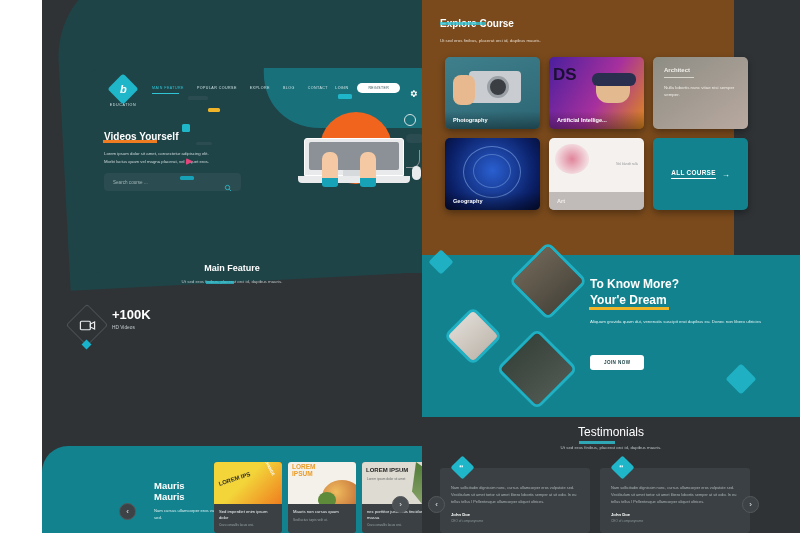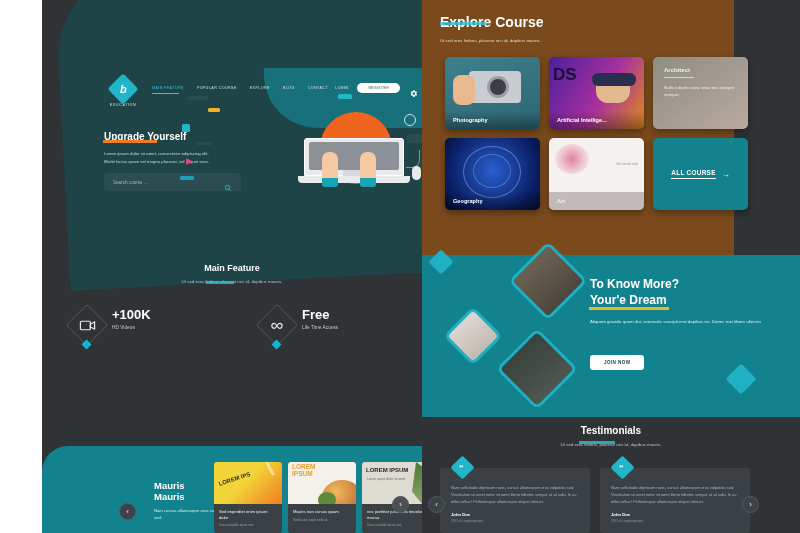--- a/index.html
+++ b/index.html
@@ -114,21 +114,21 @@
     background:#3c4245; color:#e8eaec; display:flex; align-items:center;
     justify-content:center; font-size:8px; border:1px solid #55595c;
   }
   .arrow-btn.left { left:77px; top:503px; }
   .arrow-btn.right { left:392px; top:496px; background:#4a5053; }
 
   
   .right-panel { position:absolute; left:422px; top:0; width:378px; height:533px; background:#2f3336; overflow:hidden; }
   .explore-bg { position:absolute; left:0; top:0; width:312px; height:255px; background:#7a4a1c; }
   .explore-head { position:absolute; left:18px; top:13px; }
-  .eh-title { font-size:14px; font-weight:700; color:#fff; position:relative; display:inline-block; }
+  .eh-title { font-size:10px; font-weight:700; color:#fff; position:relative; display:inline-block; }
   .eh-hl { position:absolute; left:18px; top:22px; width:46px; height:3px; background:#2fc4d6; opacity:.8; }
   .eh-sub { font-size:4.4px; color:#e3d5c6; margin-top:7px; }
 
   .ex-grid { position:absolute; left:23px; top:57px; display:flex; flex-wrap:wrap; gap:9px; width:330px; }
   .ex-card { width:95px; height:72px; border-radius:5px; position:relative; overflow:hidden; box-shadow:0 3px 7px rgba(0,0,0,.35); }
   .ex-cap {
     position:absolute; left:0; bottom:0; width:100%; padding:6px 8px;
     font-size:5.6px; font-weight:600; color:#fff;
     background:linear-gradient(transparent,rgba(0,0,0,.35));
   }
@@ -152,21 +152,21 @@
   .dia-photo { position:absolute; border:3px solid #1fb0c4; border-radius:7px; overflow:hidden; transform:rotate(45deg); }
   .dia-photo > div { width:100%; height:100%; transform:rotate(-45deg) scale(1.45); }
   .dp1 { left:98px; top:253px; width:56px; height:56px; }
   .dp2 { left:30px; top:315px; width:42px; height:42px; }
   .dp3 { left:86px; top:340px; width:58px; height:58px; }
   .solid-dia { position:absolute; background:#1fb0c4; transform:rotate(45deg); border-radius:3px; }
   .sd1 { left:10px; top:253px; width:18px; height:18px; }
   .sd2 { left:308px; top:368px; width:22px; height:22px; }
 
   .test-head { position:absolute; left:0; top:425px; width:378px; text-align:center; }
-  .th-title { font-size:10px; font-weight:700; color:#fff; }
+  .th-title { font-size:12px; font-weight:400; color:#fff; }
   .th-hl { position:absolute; left:157px; top:441px; width:36px; height:3px; background:#2fc4d6; opacity:.8; }
   .th-sub { font-size:4.4px; color:#b9c2c4; margin-top:6px; }
   .tcards { position:absolute; left:18px; top:468px; display:flex; gap:10px; }
   .tcard { width:150px; height:65px; background:#3a4043; border-radius:3px; padding:16px 11px 0; position:relative; }
   .quote-dia {
     position:absolute; left:14px; top:-9px; width:17px; height:17px;
     background:#1fb6c9; transform:rotate(45deg); border-radius:2px;
     display:flex; align-items:center; justify-content:center;
   }
   .quote-dia span { transform:rotate(-45deg); color:#fff; font-size:9px; font-weight:700; line-height:0; margin-top:3px; }
@@ -209,21 +209,21 @@
       <div class="nav-right">
         <span class="login-link">LOGIN</span>
         <span class="register-btn">REGISTER</span>
         <span class="gear">
           <svg viewBox="0 0 24 24" fill="#fff" width="9" height="9">
               <path d="M19.4 13a7.8 7.8 0 000-2l2-1.6-2-3.4-2.4 1a7.6 7.6 0 00-1.7-1L15 3H11l-.3 2.9a7.6 7.6 0 00-1.7 1l-2.4-1-2 3.4L6.6 11a7.8 7.8 0 000 2l-2 1.6 2 3.4 2.4-1c.5.4 1.1.8 1.7 1L11 21h4l.3-2.9c.6-.2 1.2-.6 1.7-1l2.4 1 2-3.4zM13 15.5a3.5 3.5 0 110-7 3.5 3.5 0 010 7z"></path>
             </svg>
         </span>
       </div>
 
-      <div class="hero-title">Upgrade Yourself</div>
+      <div class="hero-title">Videos Yourself</div>
       <div class="hero-title-hl"></div>
       <div class="hero-sub">
         <div>Lorem ipsum dolor sit amet, consectetur adipiscing elit.</div>
         <div>Morbi luctus quam vel magna placerat, vel aliquet eros.</div>
       </div>
 
       <div class="search-box">
         <span class="search-ph">Search course ...</span>
         <span class="search-ico">
           <svg viewBox="0 0 24 24" fill="none" stroke="#2fc4d6" stroke-width="2.4" width="8" height="8">
@@ -271,33 +271,20 @@
               <rect x="2" y="6" width="14" height="12" rx="1.5"></rect>
               <path d="M16 10l6-3v10l-6-3z"></path>
             </svg>
         </div>
         <div class="mini"></div>
         <div>
           <div class="num">+100K</div>
           <div class="lbl">HD Videos</div>
         </div>
       </div>
-      <div class="stat">
-        <div class="dia"></div>
-        <div class="ico">
-          <svg viewBox="0 0 24 24" fill="none" stroke="#e8eaec" stroke-width="1.7" width="17" height="17">
-              <path d="M7.5 9a3.5 3.5 0 100 7c3 0 4-7 7.5-7a3.5 3.5 0 110 7c-3.5 0-4.5-7-7.5-7z"></path>
-            </svg>
-        </div>
-        <div class="mini"></div>
-        <div>
-          <div class="num">Free</div>
-          <div class="lbl">Life Time Access</div>
-        </div>
-      </div>
     </div>
 
     <div class="pc-strip"></div>
     <div class="pc-heading">
       <div class="t">Mauris</div>
       <div class="t">Mauris</div>
       <div class="s">Nam cursus ullamcorper eros vulputate sed.</div>
     </div>
 
     <div class="pc-cards">

